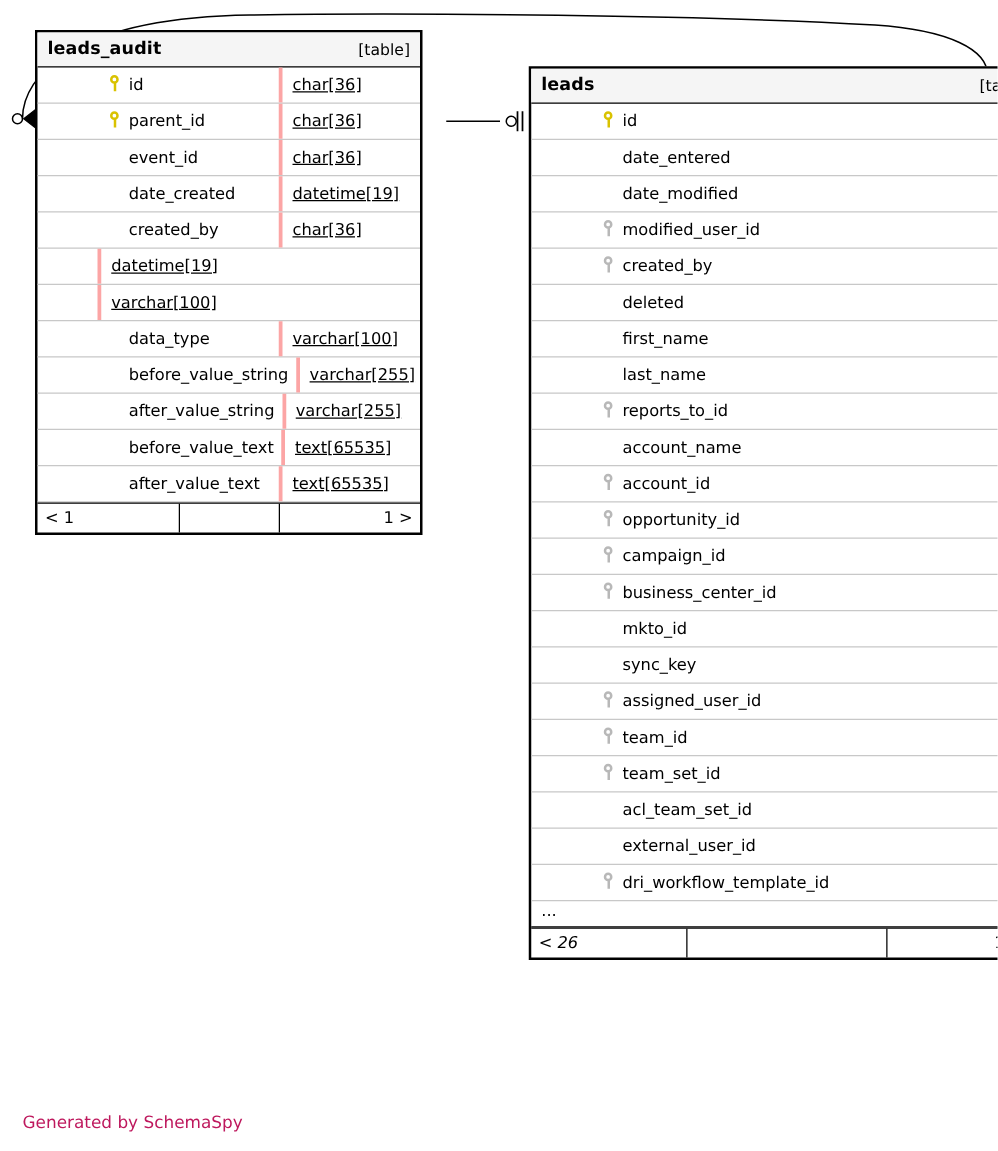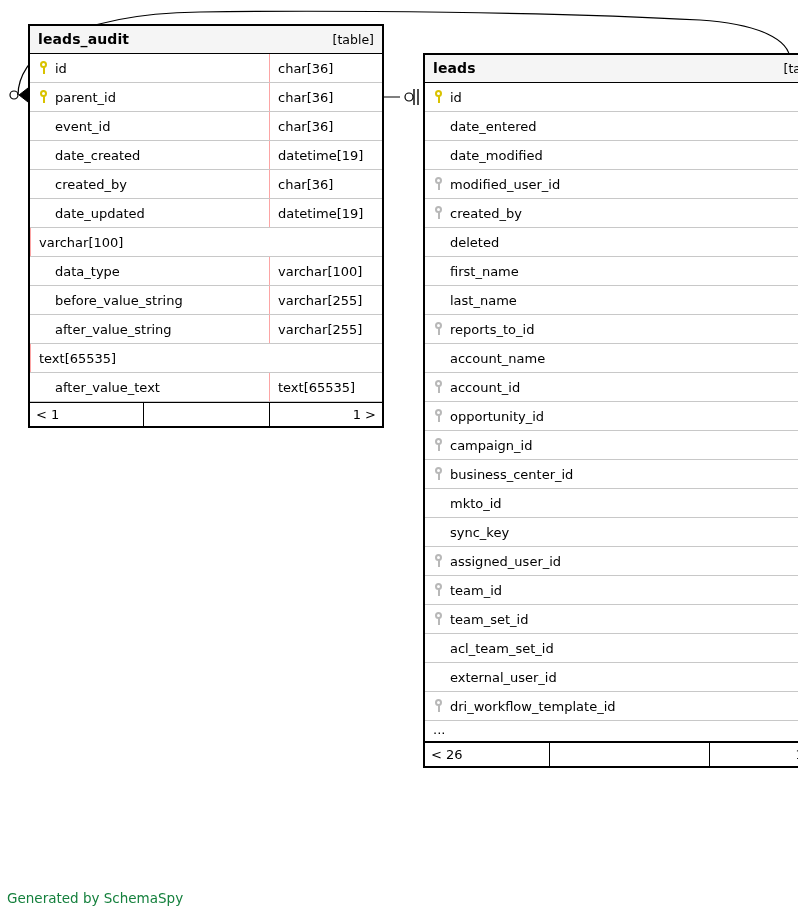--- a/index.html
+++ b/index.html
@@ -50,39 +50,41 @@
   }
   .table-kind {
     font-size: 12.5px;
   }
   .row {
     display: flex;
     align-items: stretch;
     border-bottom: 1px solid #c8c8c8;
     min-height: 29px;
     box-sizing: border-box;
+    padding-left: 48px;
   }
   .row:last-of-type {
     border-bottom: none;
   }
   .row .col-name {
     display: flex;
     align-items: center;
     flex: 1 1 auto;
     padding: 4px 6px 4px 8px;
     gap: 6px;
     box-sizing: border-box;
   }
   .row .col-type {
     display: flex;
     align-items: center;
     padding: 4px 8px;
-    border-left: 1px solid #fca5a5;
+    border-left: 3px solid #fca5a5;
     box-sizing: border-box;
     white-space: nowrap;
+    text-decoration: underline;
   }
   .key-slot {
     display: inline-block;
     width: 11px;
     flex: 0 0 11px;
     text-align: center;
     line-height: 1;
   }
   .key-icon {
     display: inline-block;
@@ -140,43 +142,43 @@
   }
   .footer-cell.right {
     justify-content: flex-end;
   }
   .footer-sep {
     border-left: 1px solid #000000;
   }
   #leads_audit {
     left: 28px;
     top: 24px;
-    width: 356px;
+    width: 310px;
   }
   #leads_audit .row .col-type {
     flex: 0 0 113px;
     width: 113px;
   }
   #leads_audit .footer-cell.left { flex: 0 0 113px; }
   #leads_audit .footer-cell.mid { flex: 1 1 auto; }
   #leads_audit .footer-cell.right { flex: 0 0 113px; }
   #leads {
     left: 423px;
     top: 53px;
     width: 412px;
   }
-  #leads .footer-cell.left { flex: 0 0 124px; }
+  #leads .footer-cell.left { flex: 0 0 124px; font-style: italic; }
   #leads .footer-cell.mid { flex: 1 1 auto; }
   #leads .footer-cell.right { flex: 0 0 124px; }
   #credit {
     position: absolute;
-    left: 7px;
+    left: 18px;
     top: 890px;
     font-size: 13.5px;
-    color: #15803d;
+    color: #be185d;
   }
 </style>
 </head>
 <body>
 
 <div id="diagram">
 
   <svg class="connectors" viewBox="0 0 798 921">
 
     <path d="M 18,95 C 18,60 60,14 200,12 C 330,10 560,12 700,20 C 760,24 790,40 790,60 C 790,78 782,90 776,96" fill="none" stroke="#000000" stroke-width="1.2"></path>
@@ -225,24 +227,20 @@
       <div class="col-type">datetime[19]</div>
     </div>
     <div class="row">
       <div class="col-name">
         <span class="key-slot"></span>
         <span>created_by</span>
       </div>
       <div class="col-type">char[36]</div>
     </div>
     <div class="row">
-      <div class="col-name">
-        <span class="key-slot"></span>
-        <span>date_updated</span>
-      </div>
       <div class="col-type">datetime[19]</div>
     </div>
     <div class="row">
       <div class="col-type">varchar[100]</div>
     </div>
     <div class="row">
       <div class="col-name">
         <span class="key-slot"></span>
         <span>data_type</span>
       </div>
@@ -256,20 +254,24 @@
       <div class="col-type">varchar[255]</div>
     </div>
     <div class="row">
       <div class="col-name">
         <span class="key-slot"></span>
         <span>after_value_string</span>
       </div>
       <div class="col-type">varchar[255]</div>
     </div>
     <div class="row">
+      <div class="col-name">
+        <span class="key-slot"></span>
+        <span>before_value_text</span>
+      </div>
       <div class="col-type">text[65535]</div>
     </div>
     <div class="row">
       <div class="col-name">
         <span class="key-slot"></span>
         <span>after_value_text</span>
       </div>
       <div class="col-type">text[65535]</div>
     </div>
 

